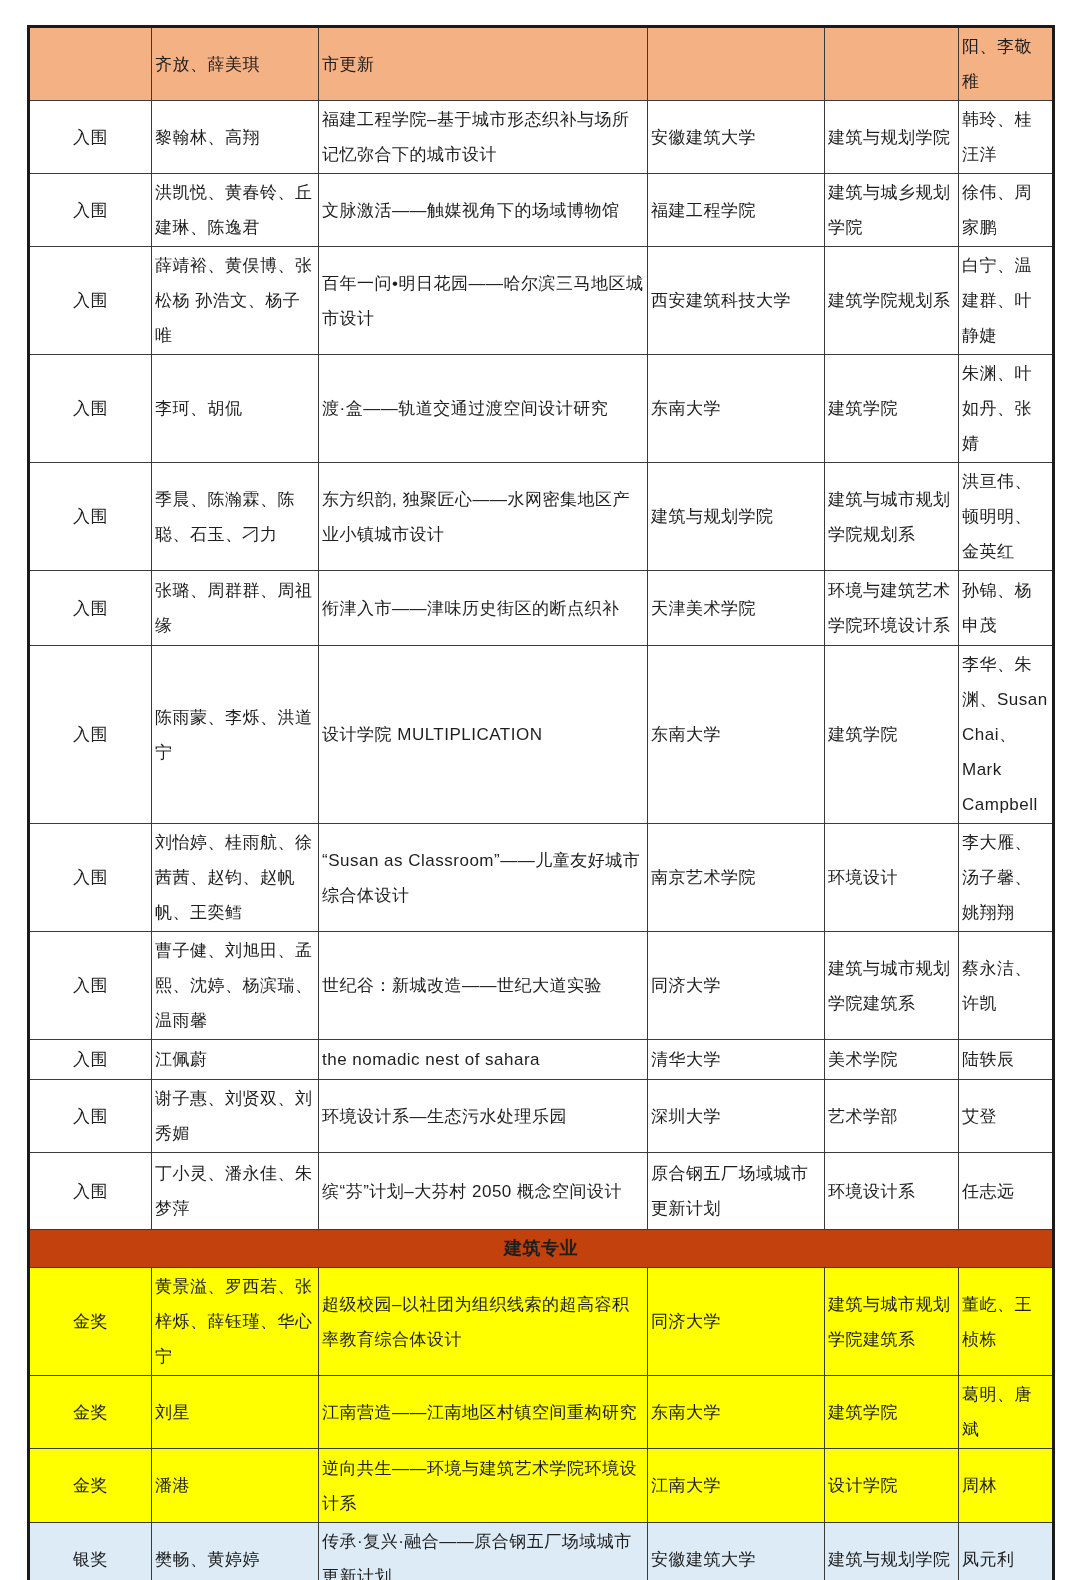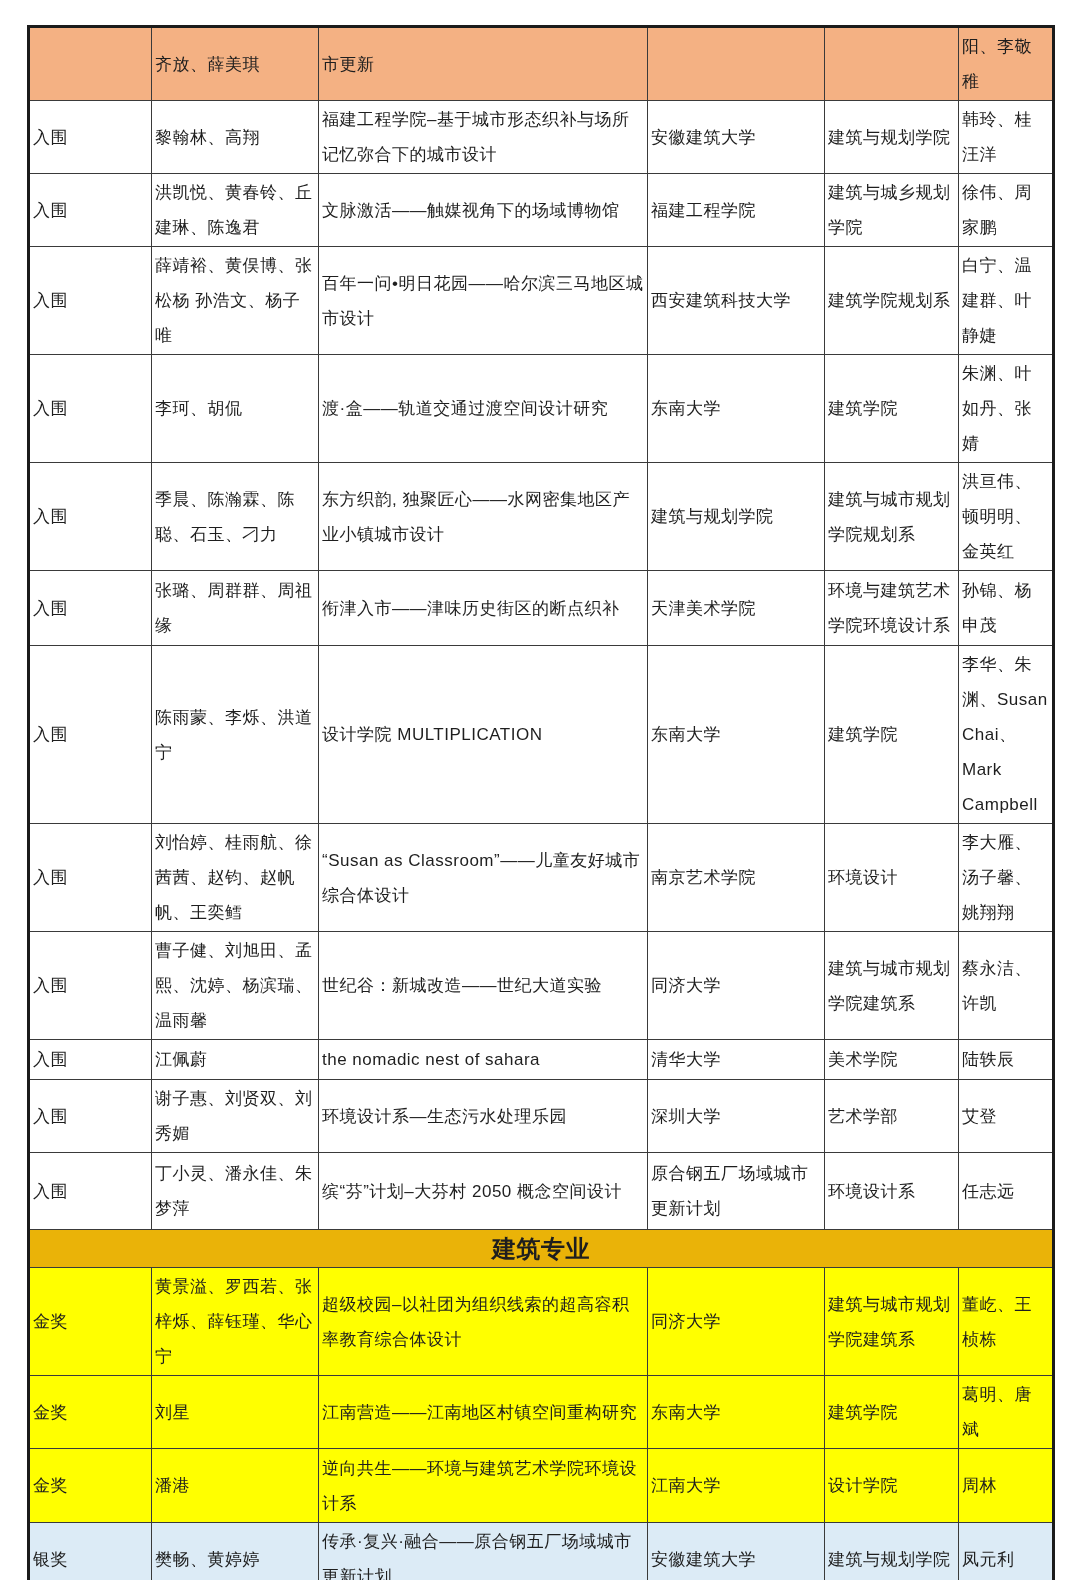--- a/index.html
+++ b/index.html
@@ -29,29 +29,29 @@
     border:1.5px solid var(--border);
     vertical-align:middle;
     font-size:17px;
     line-height:35px;
     letter-spacing:0.5px;
     padding:1px 3px;
     overflow-wrap:break-word;
     word-break:break-word;
     background:#ffffff;
   }
-  .c0{text-align:left;margin-left:12px;}
+  .c0{text-align:center;margin-left:12px;}
   tr.head td{background:var(--header-bg);}
   tr.gold td{background:var(--gold-bg);}
   tr.silver td{background:var(--silver-bg);}
   tr.divider td{
     text-align:center;
     font-weight:bold;
-    font-size:24px;
-    background:#eab308;
+    font-size:18px;
+    background:#c2410c;
   }
 </style>
 </head>
 <body>
 
 <div class="sheet">
 <table class="awards">
   <colgroup>
     <col style="width:123px">
         <col style="width:167px">

